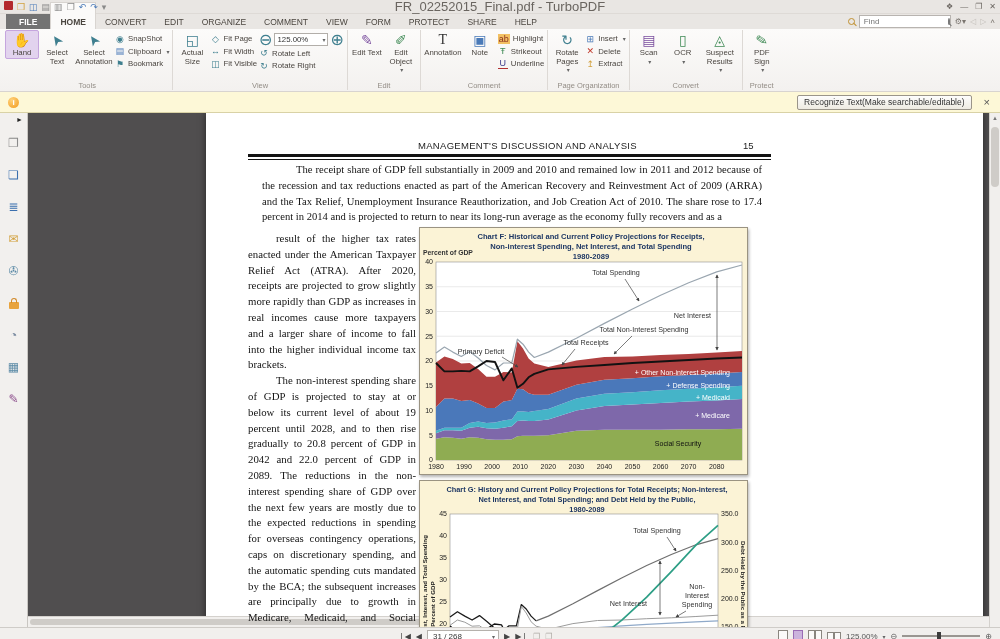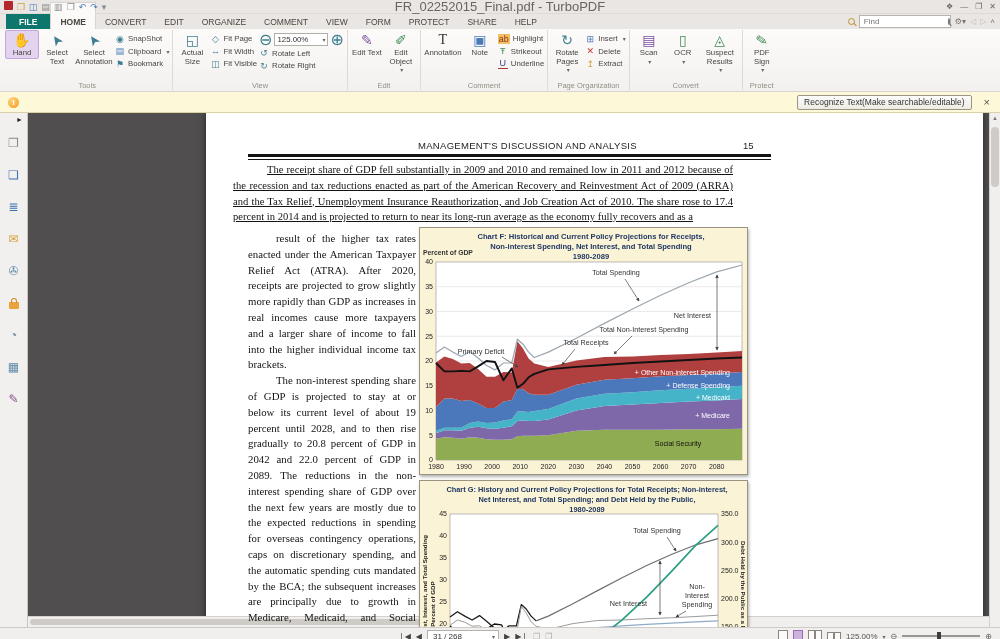--- a/index.html
+++ b/index.html
@@ -7,21 +7,21 @@
   
   .titlebar{height:13px;background:#e9e6e3;display:flex;align-items:center;padding:0 4px;position:relative;border-bottom:1px solid #dedad6;}
   .qat{display:flex;gap:4px;align-items:center;z-index:2;}
   .qat span{font-size:9px;line-height:10px;}
   .applogo{width:9px;height:9px;background:#b3282d;border-radius:1px;}
   .title-text{position:absolute;left:0;right:0;text-align:center;font-size:13px;color:#6a6560;}
   .winbtns{margin-left:auto;display:flex;gap:7px;z-index:2;color:#6a6560;font-size:8px;}
   
   .tabrow{height:15px;background:#e9e6e3;display:flex;align-items:flex-end;padding-left:6px;position:relative;}
   .tab{padding:14px 9px 2px 9px;font-size:8.5px;color:#4a453f;}
-  .tab.file{background:#0f766e;color:#fff;font-weight:bold;padding:2.5px 13px;}
+  .tab.file{background:#737373;color:#fff;font-weight:bold;padding:2.5px 13px;}
   .tab.active{background:#fbfaf9;border:1px solid #d8d4d0;border-bottom:none;font-weight:bold;}
   .findarea{position:absolute;right:5px;top:1px;height:13px;display:flex;align-items:center;gap:4px;color:#7a756f;font-size:8px;}
   .findbox{width:86px;height:11px;background:#fff;border:1px solid #b8b4b0;display:flex;align-items:center;padding:0 2px;gap:12px;}
   .findbox input{border:none;outline:none;width:70px;font-size:8px;color:#444;background:transparent;}
   .mag{width:5px;height:5px;border:1px solid #777;border-radius:50%;position:relative;display:inline-block;}
   .mag::after{content:"";position:absolute;width:4px;height:1px;background:#777;transform:rotate(45deg);right:-3px;bottom:-1px;}
   .mag.gold{border-color:#c09030;}.mag.gold::after{background:#c09030;}
   
   .ribbon{height:60px;background:linear-gradient(#fcfbfa,#f3f1ef);border-bottom:1px solid #d8d4d0;display:flex;padding:1px 2px;}
   .rgroup{display:flex;flex-direction:column;padding:0 3px;}
@@ -54,21 +54,21 @@
   .sidebar{width:27px;background:#f2f0ee;border-right:1px solid #c9c6c2;display:flex;flex-direction:column;align-items:center;flex:none;}
   .sb-expand{align-self:flex-end;font-size:7px;color:#222;margin:3px 4px 4px 0;}
   .sb-icon{height:32px;display:flex;align-items:center;justify-content:center;font-size:12px;width:100%;}
   .lockbody{width:10px;height:7px;background:#e8a33d;border-radius:1px;position:relative;margin-top:4px;}
   .lockbody::before{content:"";position:absolute;top:-4px;left:2px;width:4px;height:4px;border:1.5px solid #d28a2a;border-bottom:none;border-radius:3px 3px 0 0;}
   .canvas{flex:1;position:relative;overflow:hidden;}
   .page{position:absolute;left:178px;top:0;width:777px;height:900px;background:#fff;box-shadow:0 0 7px rgba(0,0,0,.55);}
   .doc-header{position:absolute;top:27px;left:212px;font-size:9.5px;letter-spacing:.3px;color:#222;}
   .doc-pagenum{position:absolute;top:27px;left:537px;font-size:9.5px;color:#222;}
   .doc-rule{position:absolute;top:41px;left:42px;width:523px;height:2px;border-top:3px solid #131313;border-bottom:1px solid #131313;}
-  .para-intro{position:absolute;top:49px;left:27px;width:500px;font:10.6px/15.8px "Liberation Serif",serif;text-align:justify;color:#141414;text-indent:34px;text-decoration:underline;}
+  .para-intro{position:absolute;top:49px;left:56px;width:500px;font:10.6px/15.8px "Liberation Serif",serif;text-align:justify;color:#141414;text-indent:34px;}
   .col-left{position:absolute;top:118px;left:42px;width:168px;font:10.8px/15.8px "Liberation Serif",serif;text-align:justify;color:#141414;z-index:1;}
   .col-left p{margin:0;text-indent:28px;}
   .chartbox{position:absolute;left:213px;width:327px;background:#fbf3d6;border:1px solid #9a9382;box-shadow:1px 2px 3px rgba(0,0,0,.3);z-index:2;}
   .chartbox svg{display:block;}
   .chartbox svg text{font-family:"Liberation Sans",sans-serif;}
   .vscroll{width:10px;background:#f1efed;border-left:1px solid #d4d1cd;position:relative;flex:none;}
   .vup{height:11px;text-align:center;font-size:6px;color:#777;line-height:11px;}
   .vthumb{position:absolute;left:1px;right:1px;top:14px;height:60px;background:#cfccc8;border-radius:4px;}
   .hscroll{position:absolute;left:0;right:0;bottom:0;height:10px;background:#f1efed;border-top:1px solid #d4d1cd;}
   .hthumb{position:absolute;left:2px;top:1.5px;height:6px;width:44%;background:#cfccc8;border-radius:3px;}

